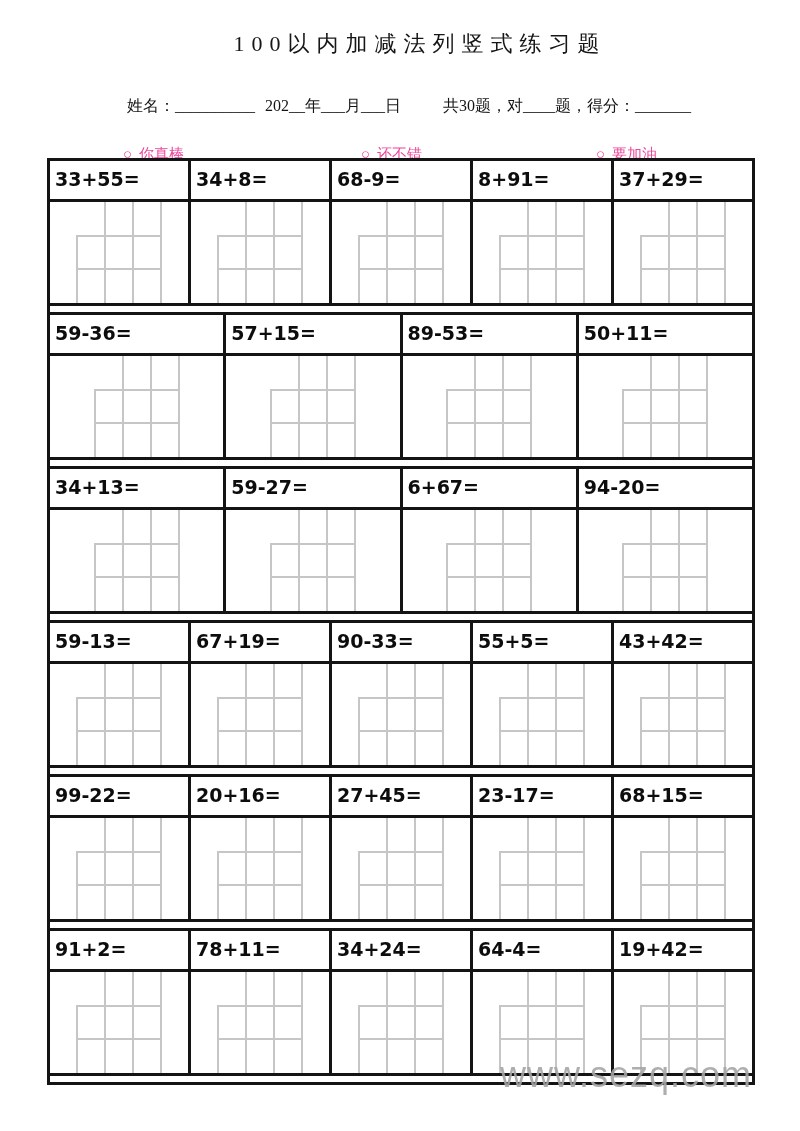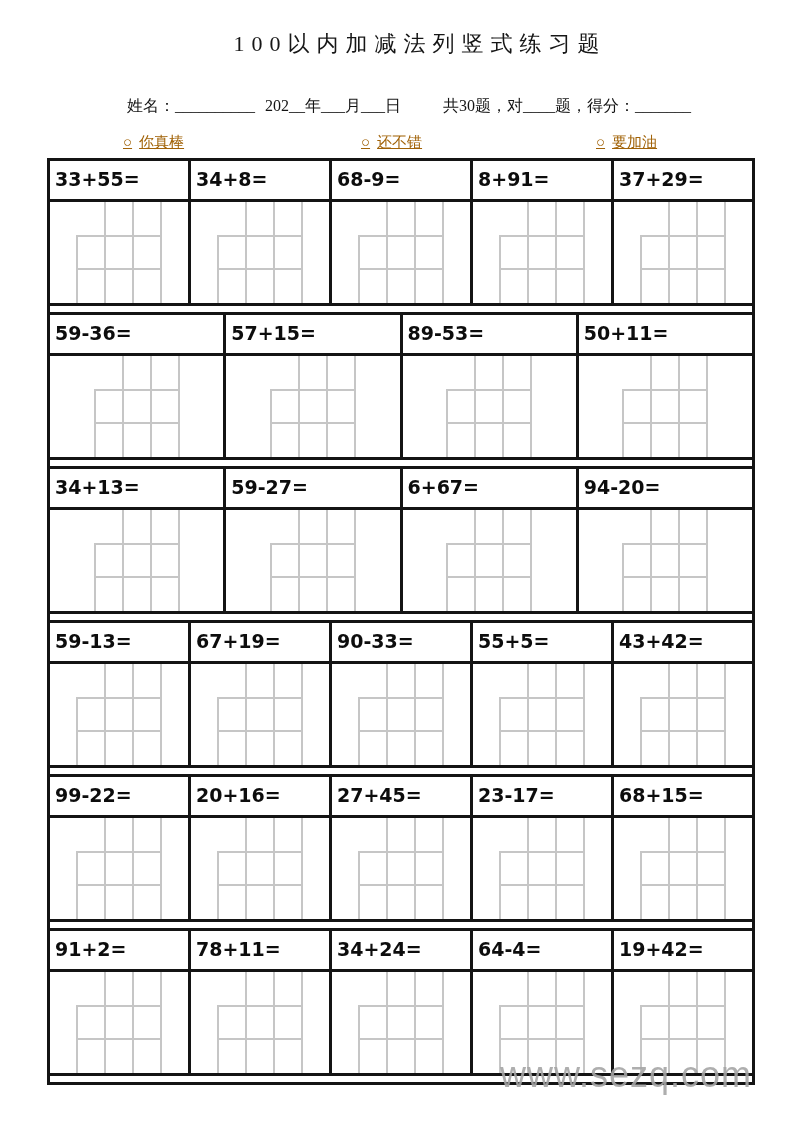--- a/index.html
+++ b/index.html
@@ -22,21 +22,21 @@
     color:#161616;
   }
   
   .header-line{position:absolute;top:96px;left:0;width:100%;height:24px;font-size:16px;}
   .header-line .seg{position:absolute;top:0;white-space:pre;color:#151515;}
   .seg-name{left:100px;margin-left:27px;}
   .seg-date{left:265px;}
   .seg-score{left:443px;}
   
   .ratings{position:absolute;top:133px;left:0;width:100%;height:22px;font-size:15px;}
-  .rating{position:absolute;top:0;white-space:pre;color:#a16207;text-decoration:underline;}
+  .rating{position:absolute;top:12px;white-space:pre;color:#ec4899;text-decoration:underline;}
   .rating .circ{font-size:15px;margin-right:7px;}
   .rating-1{left:123px;}
   .rating-2{left:361px;}
   .rating-3{left:596px;}
   
   .sheet{
     position:absolute;left:47px;top:158px;width:708px;
     border-top:3px solid #141414;
     border-left:3px solid #141414;
     border-right:3px solid #141414;

